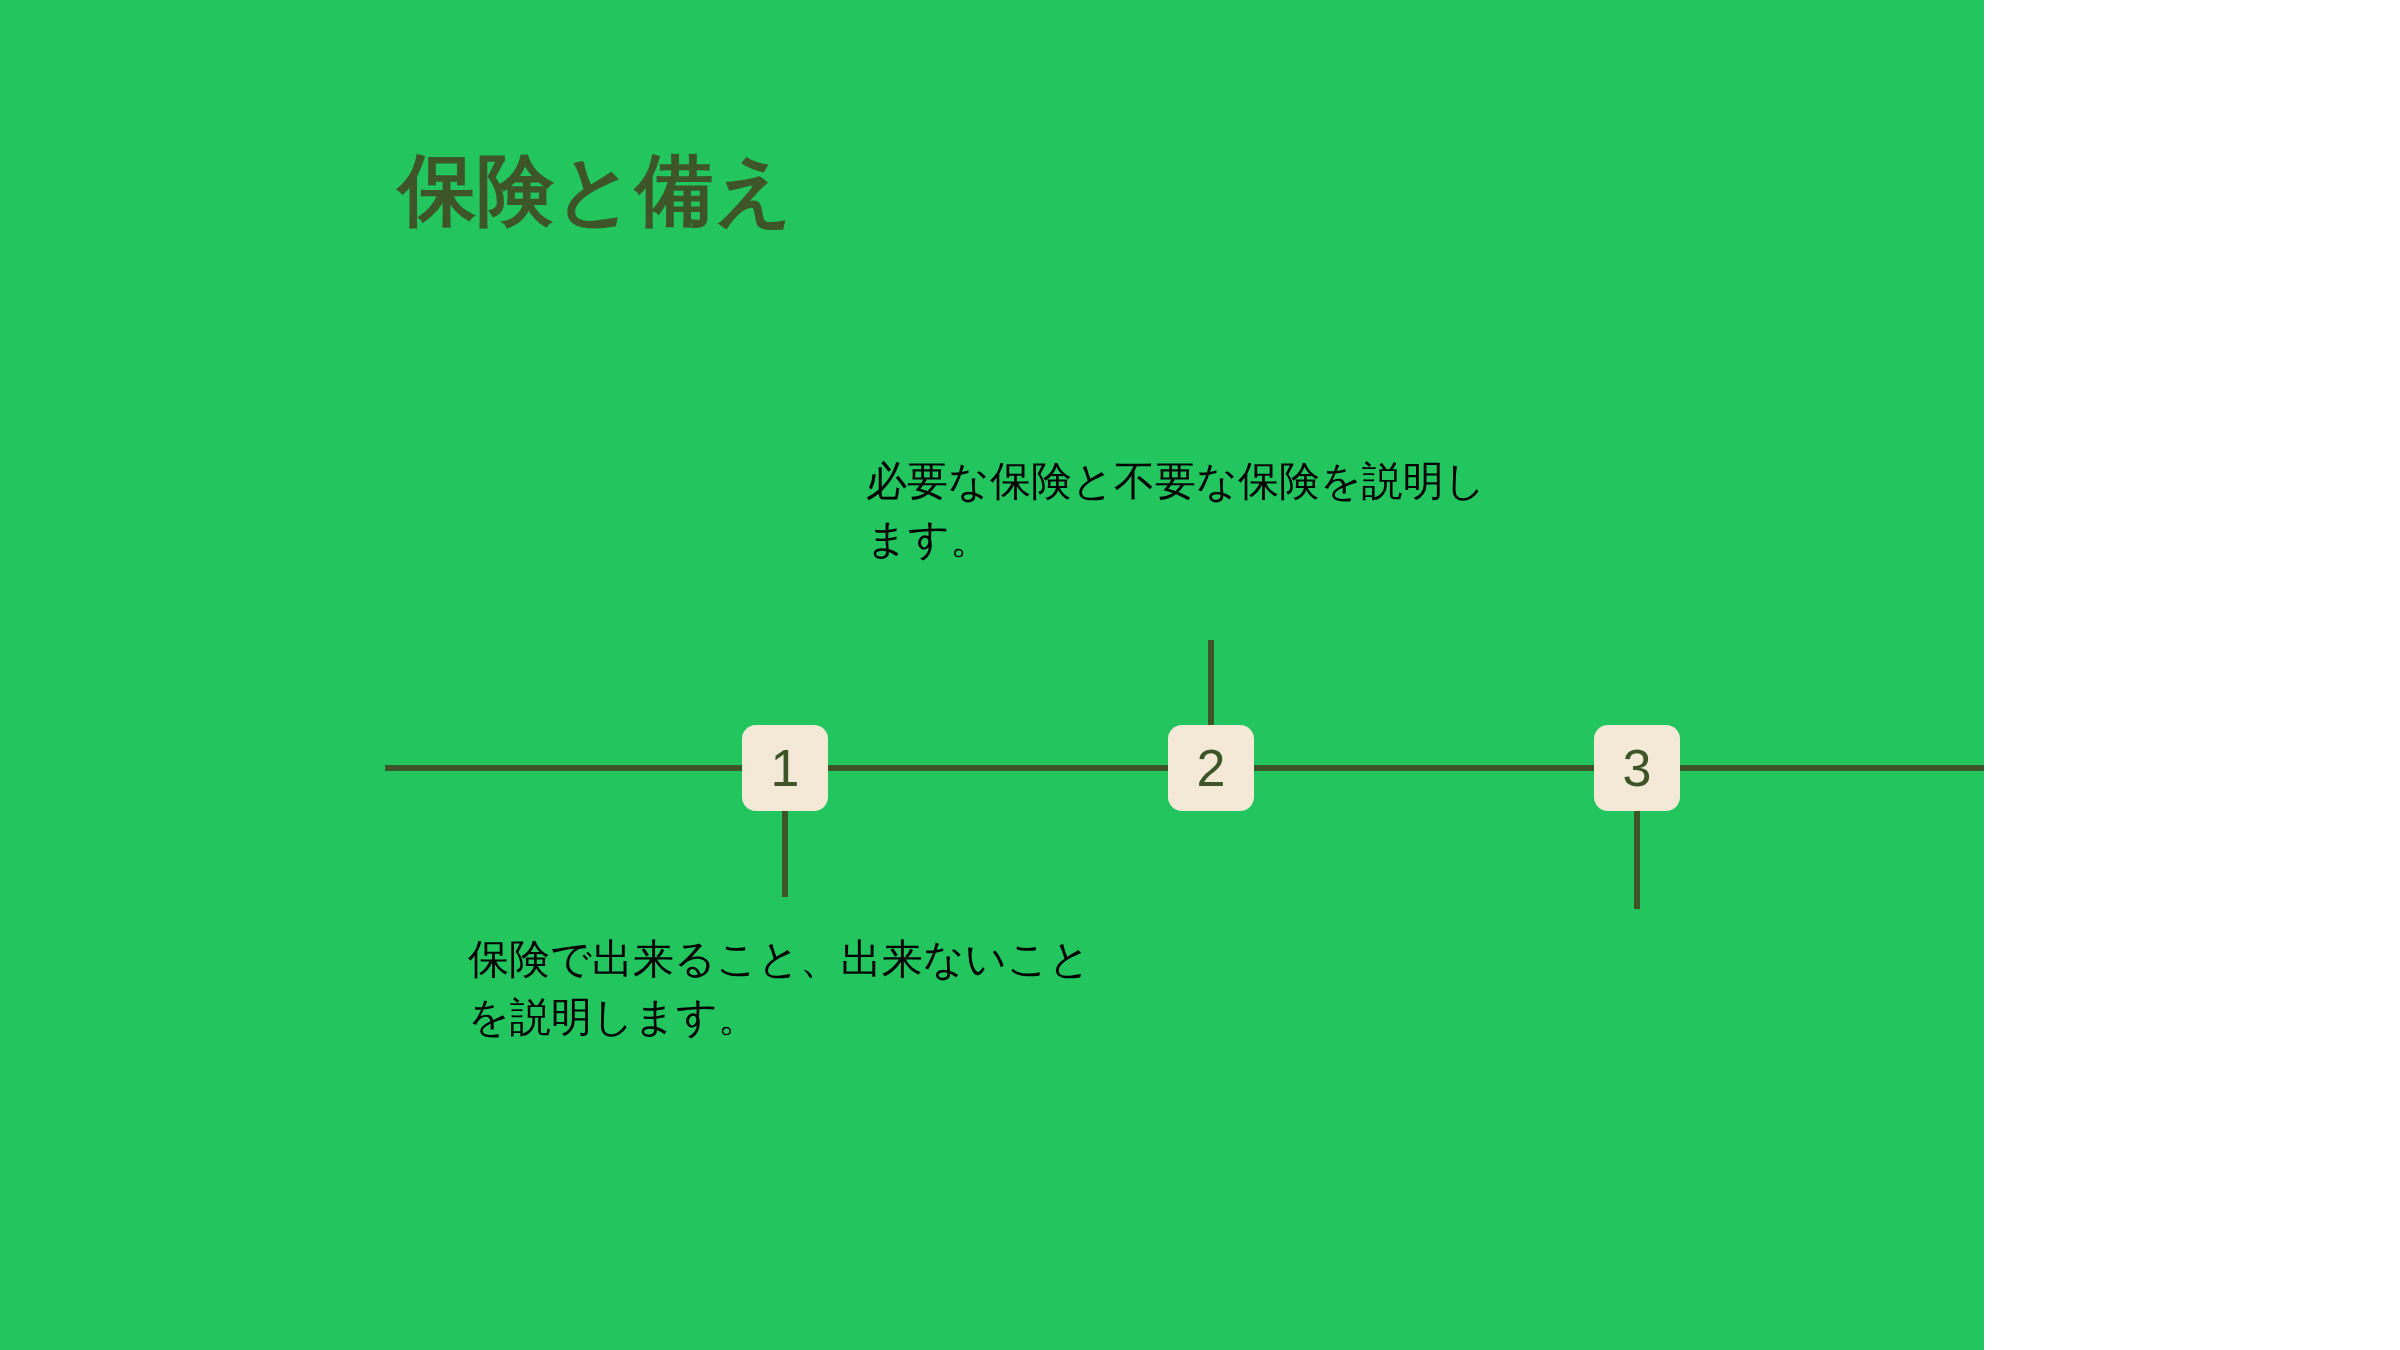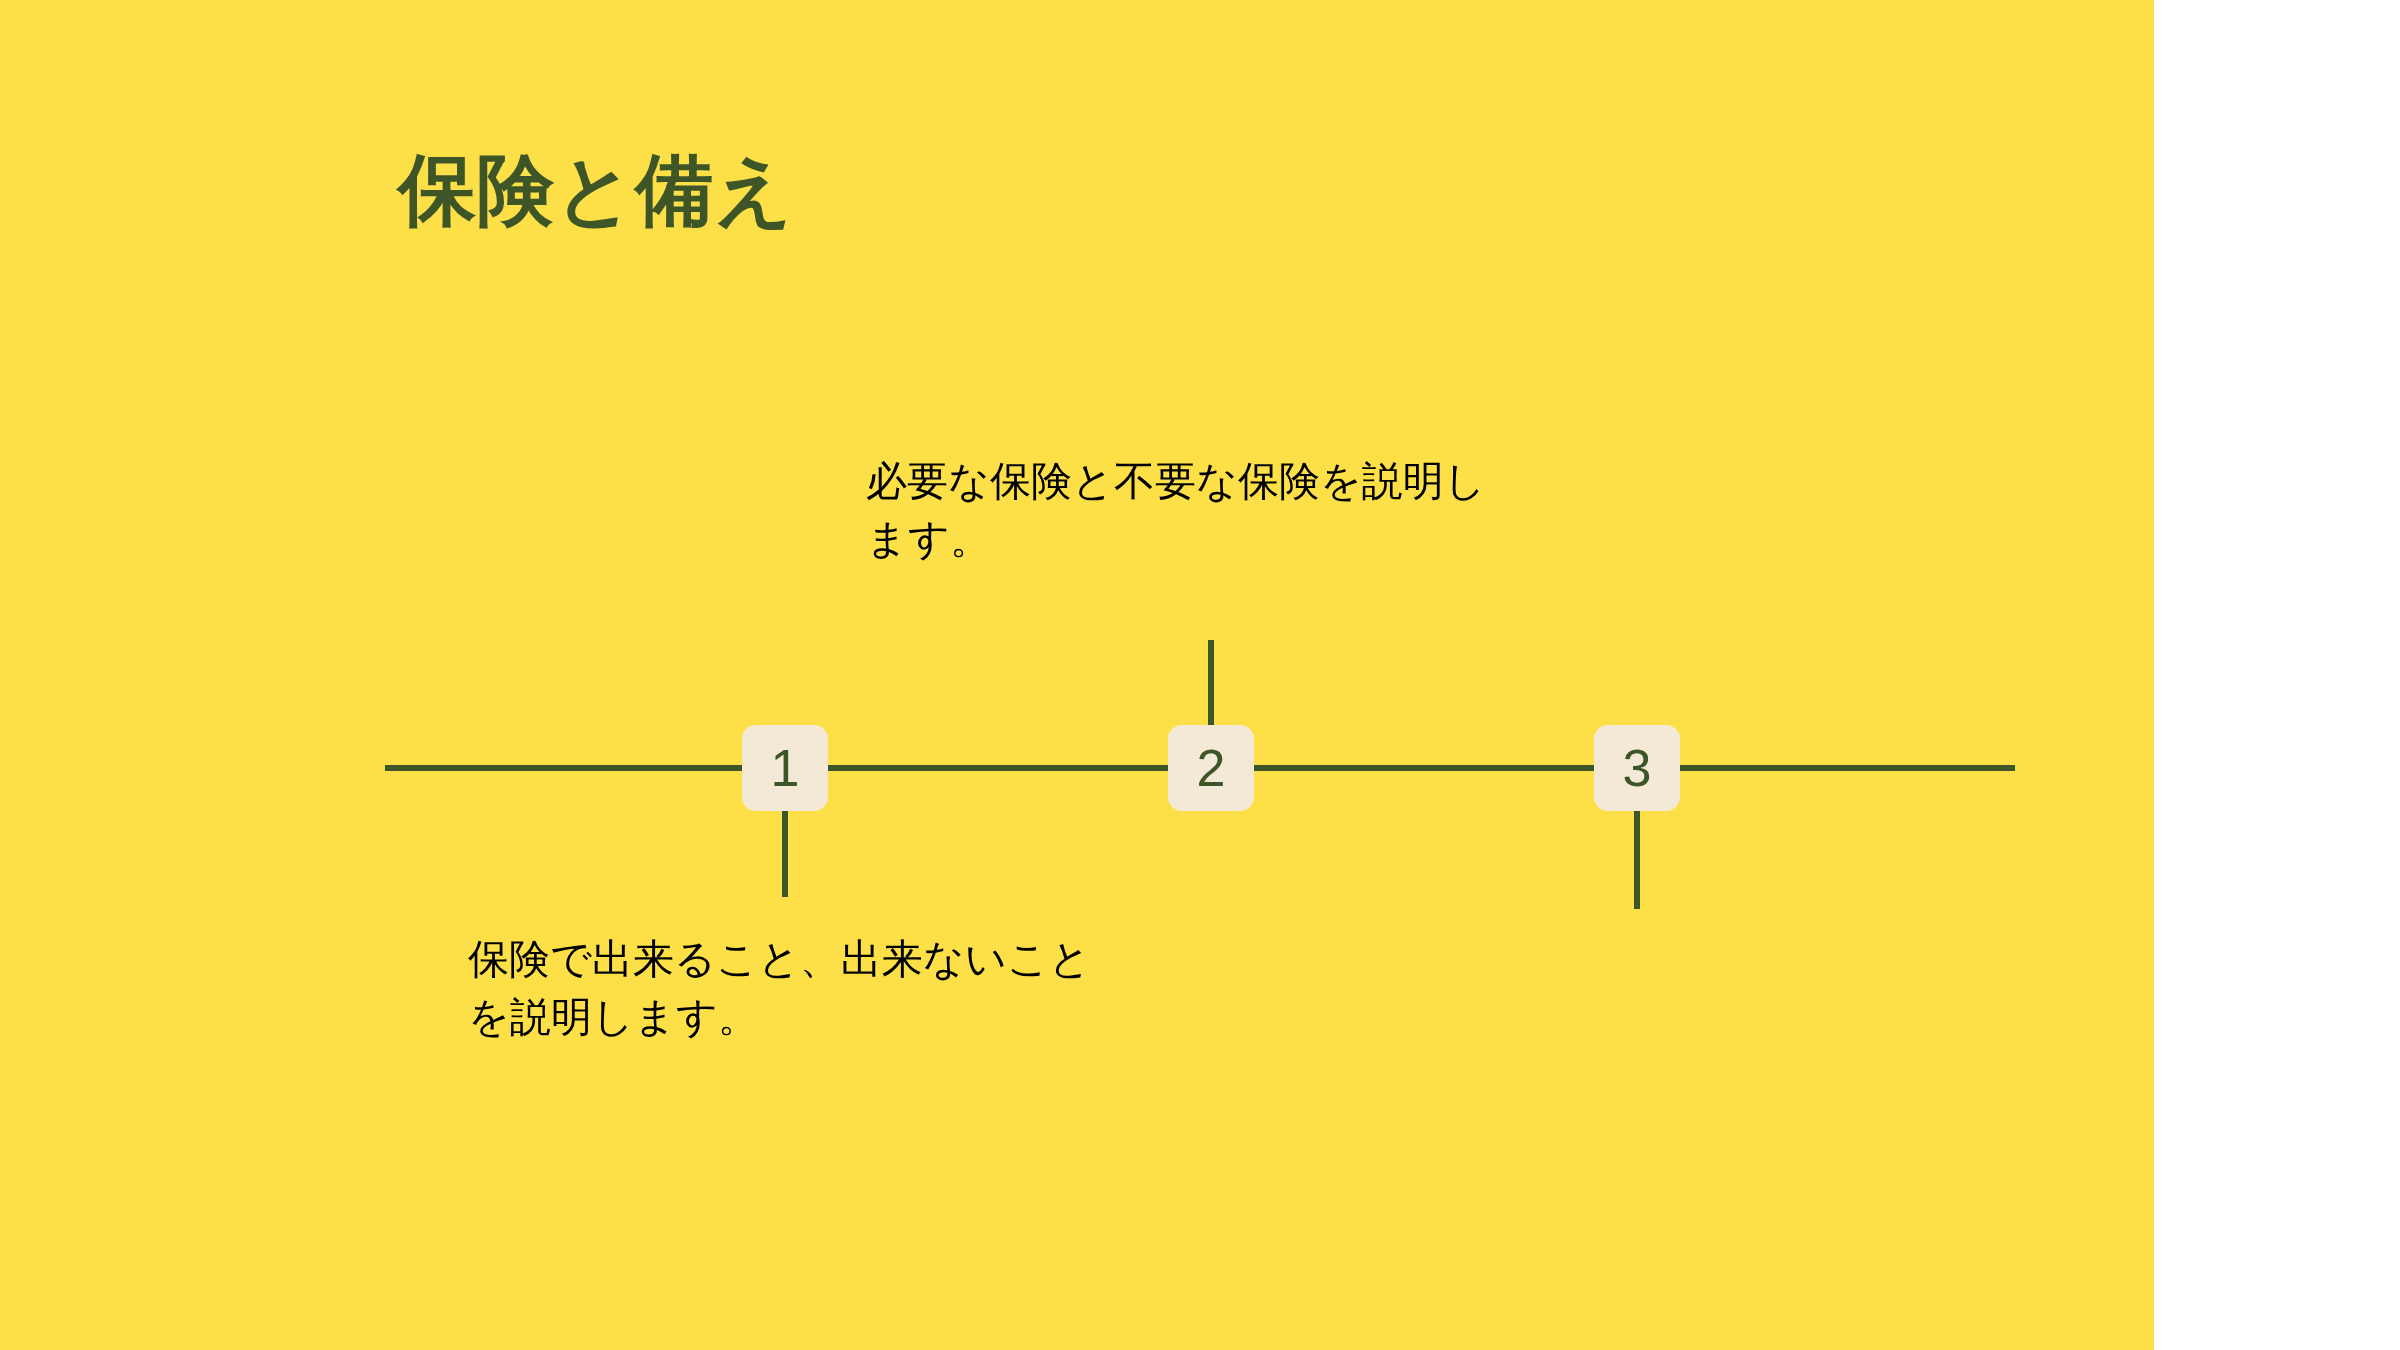--- a/index.html
+++ b/index.html
@@ -5,23 +5,23 @@
   html, body {
     margin: 0;
     padding: 0;
     background: #ffffff;
   }
   body {
     font-family: "Liberation Sans", "DejaVu Sans", sans-serif;
   }
   #slide {
     position: relative;
-    width: 2154px;
+    width: 1984px;
     height: 1350px;
-    background: #fde047;
+    background: #22c55e;
     overflow: hidden;
   }
 
   
   .slide-title {
     position: absolute;
     left: 398px;
     top: 148px;
     font-size: 78px;
     font-weight: bold;

